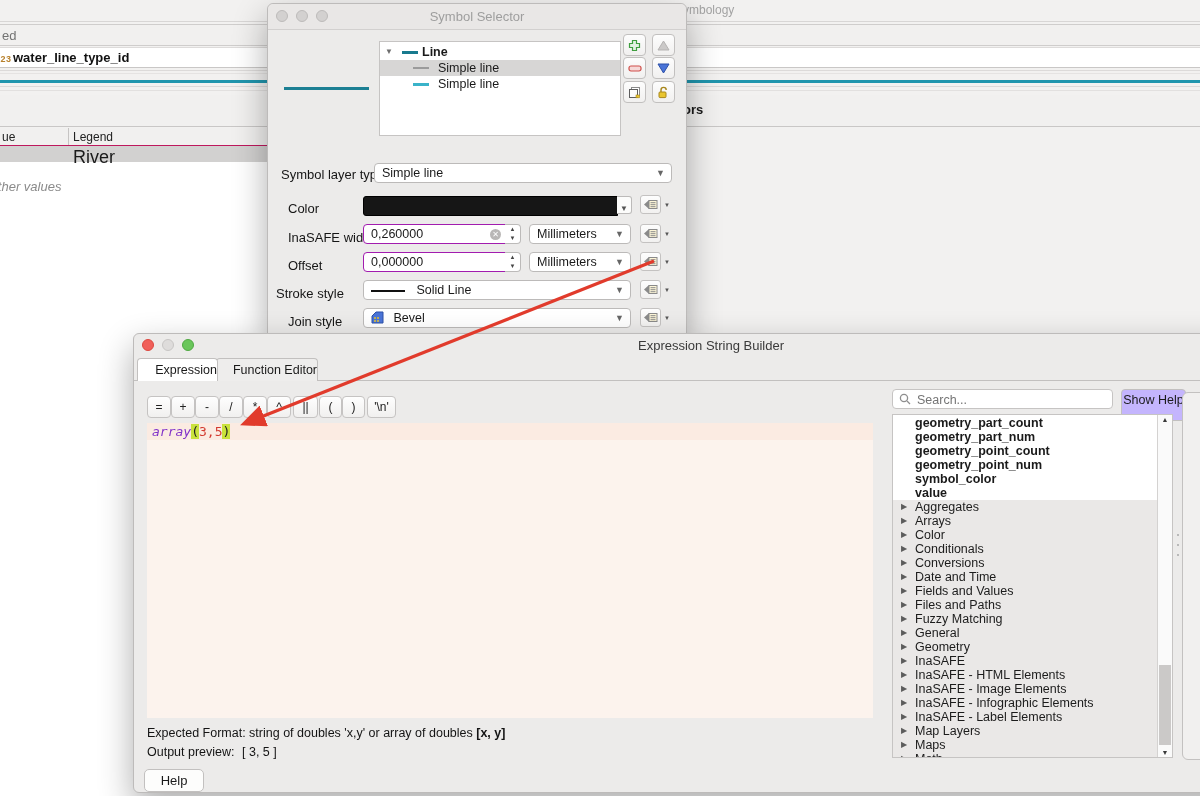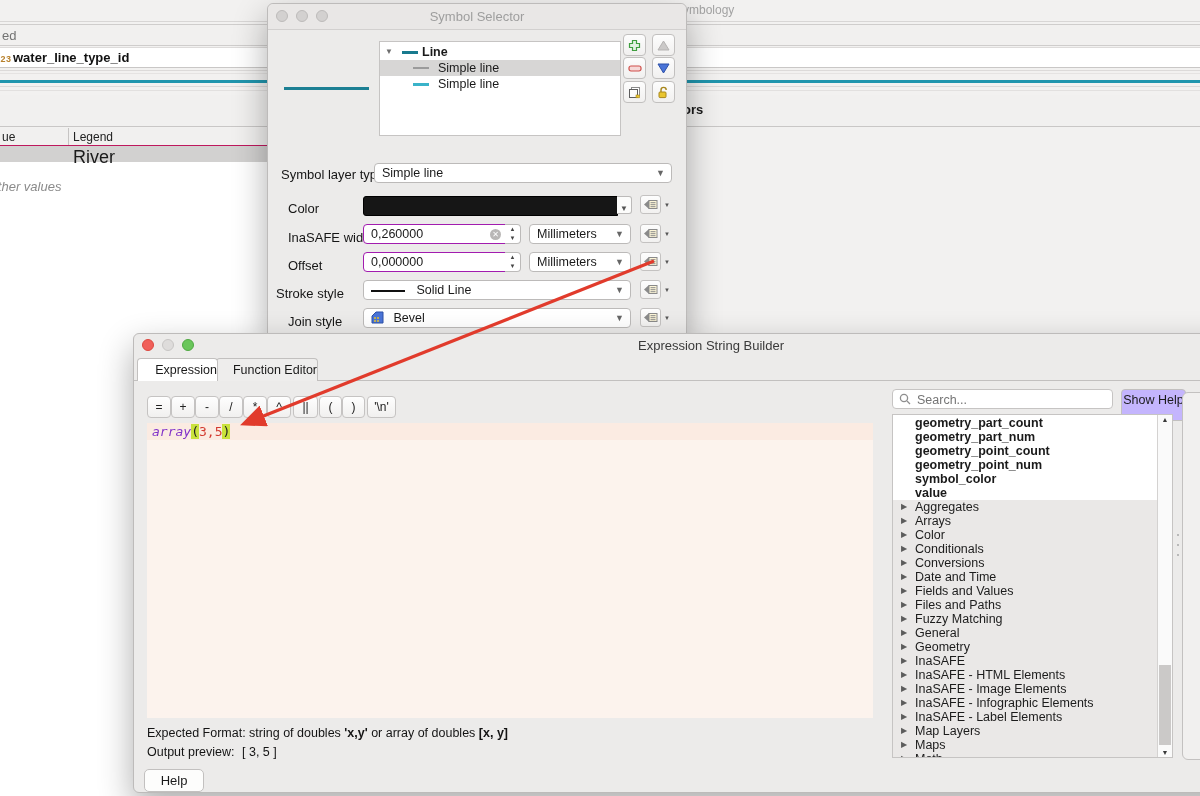--- a/index.html
+++ b/index.html
@@ -265,21 +265,21 @@
     <div class="op" style="left:233px;width:27px;"><span>'\n'</span></div>
 
     <div class="abs" style="left:13px;top:89px;width:726px;height:295px;background:#fcf3ed;overflow:hidden;">
       <div class="abs" style="left:0;top:0;width:726px;height:17px;background:#fbebe2;"></div>
       <div class="abs mono" style="left:5px;top:1px;font-size:13px;">
         <span style="color:#8031c9;font-style:italic;margin-top:28px;">array</span><span style="background:#c9e23c;color:#222;">(</span><span style="color:#d33b30;">3</span><span style="color:#d33b30;">,</span><span style="color:#d33b30;">5</span><span style="background:#c9e23c;color:#222;">)</span>
       </div>
     </div>
 
     <div class="abs" style="left:13px;top:392px;font-size:12.5px;color:#141414;">
-      <span>Expected Format: string of doubles </span><span style="font-weight:700;">'x,y'</span><span> or array of doubles </span><span style="font-weight:700;">[x, y]</span>
+      <span>Expected Format: string of doubles </span><span style="font-weight:400;">'x,y'</span><span> or array of doubles </span><span style="font-weight:700;">[x, y]</span>
     </div>
     <div class="abs" style="left:13px;top:411px;font-size:12.5px;color:#141414;">
       <span>Output preview:</span>
       <span style="margin-left:4px;">[ 3, 5 ]</span>
     </div>
 
     <div class="abs" style="left:10px;top:435px;width:58px;height:21px;background:#fdfdfc;border:1px solid #c2c0bf;border-radius:5px;text-align:center;line-height:21px;font-size:13px;">
       <span>Help</span>
     </div>
 

